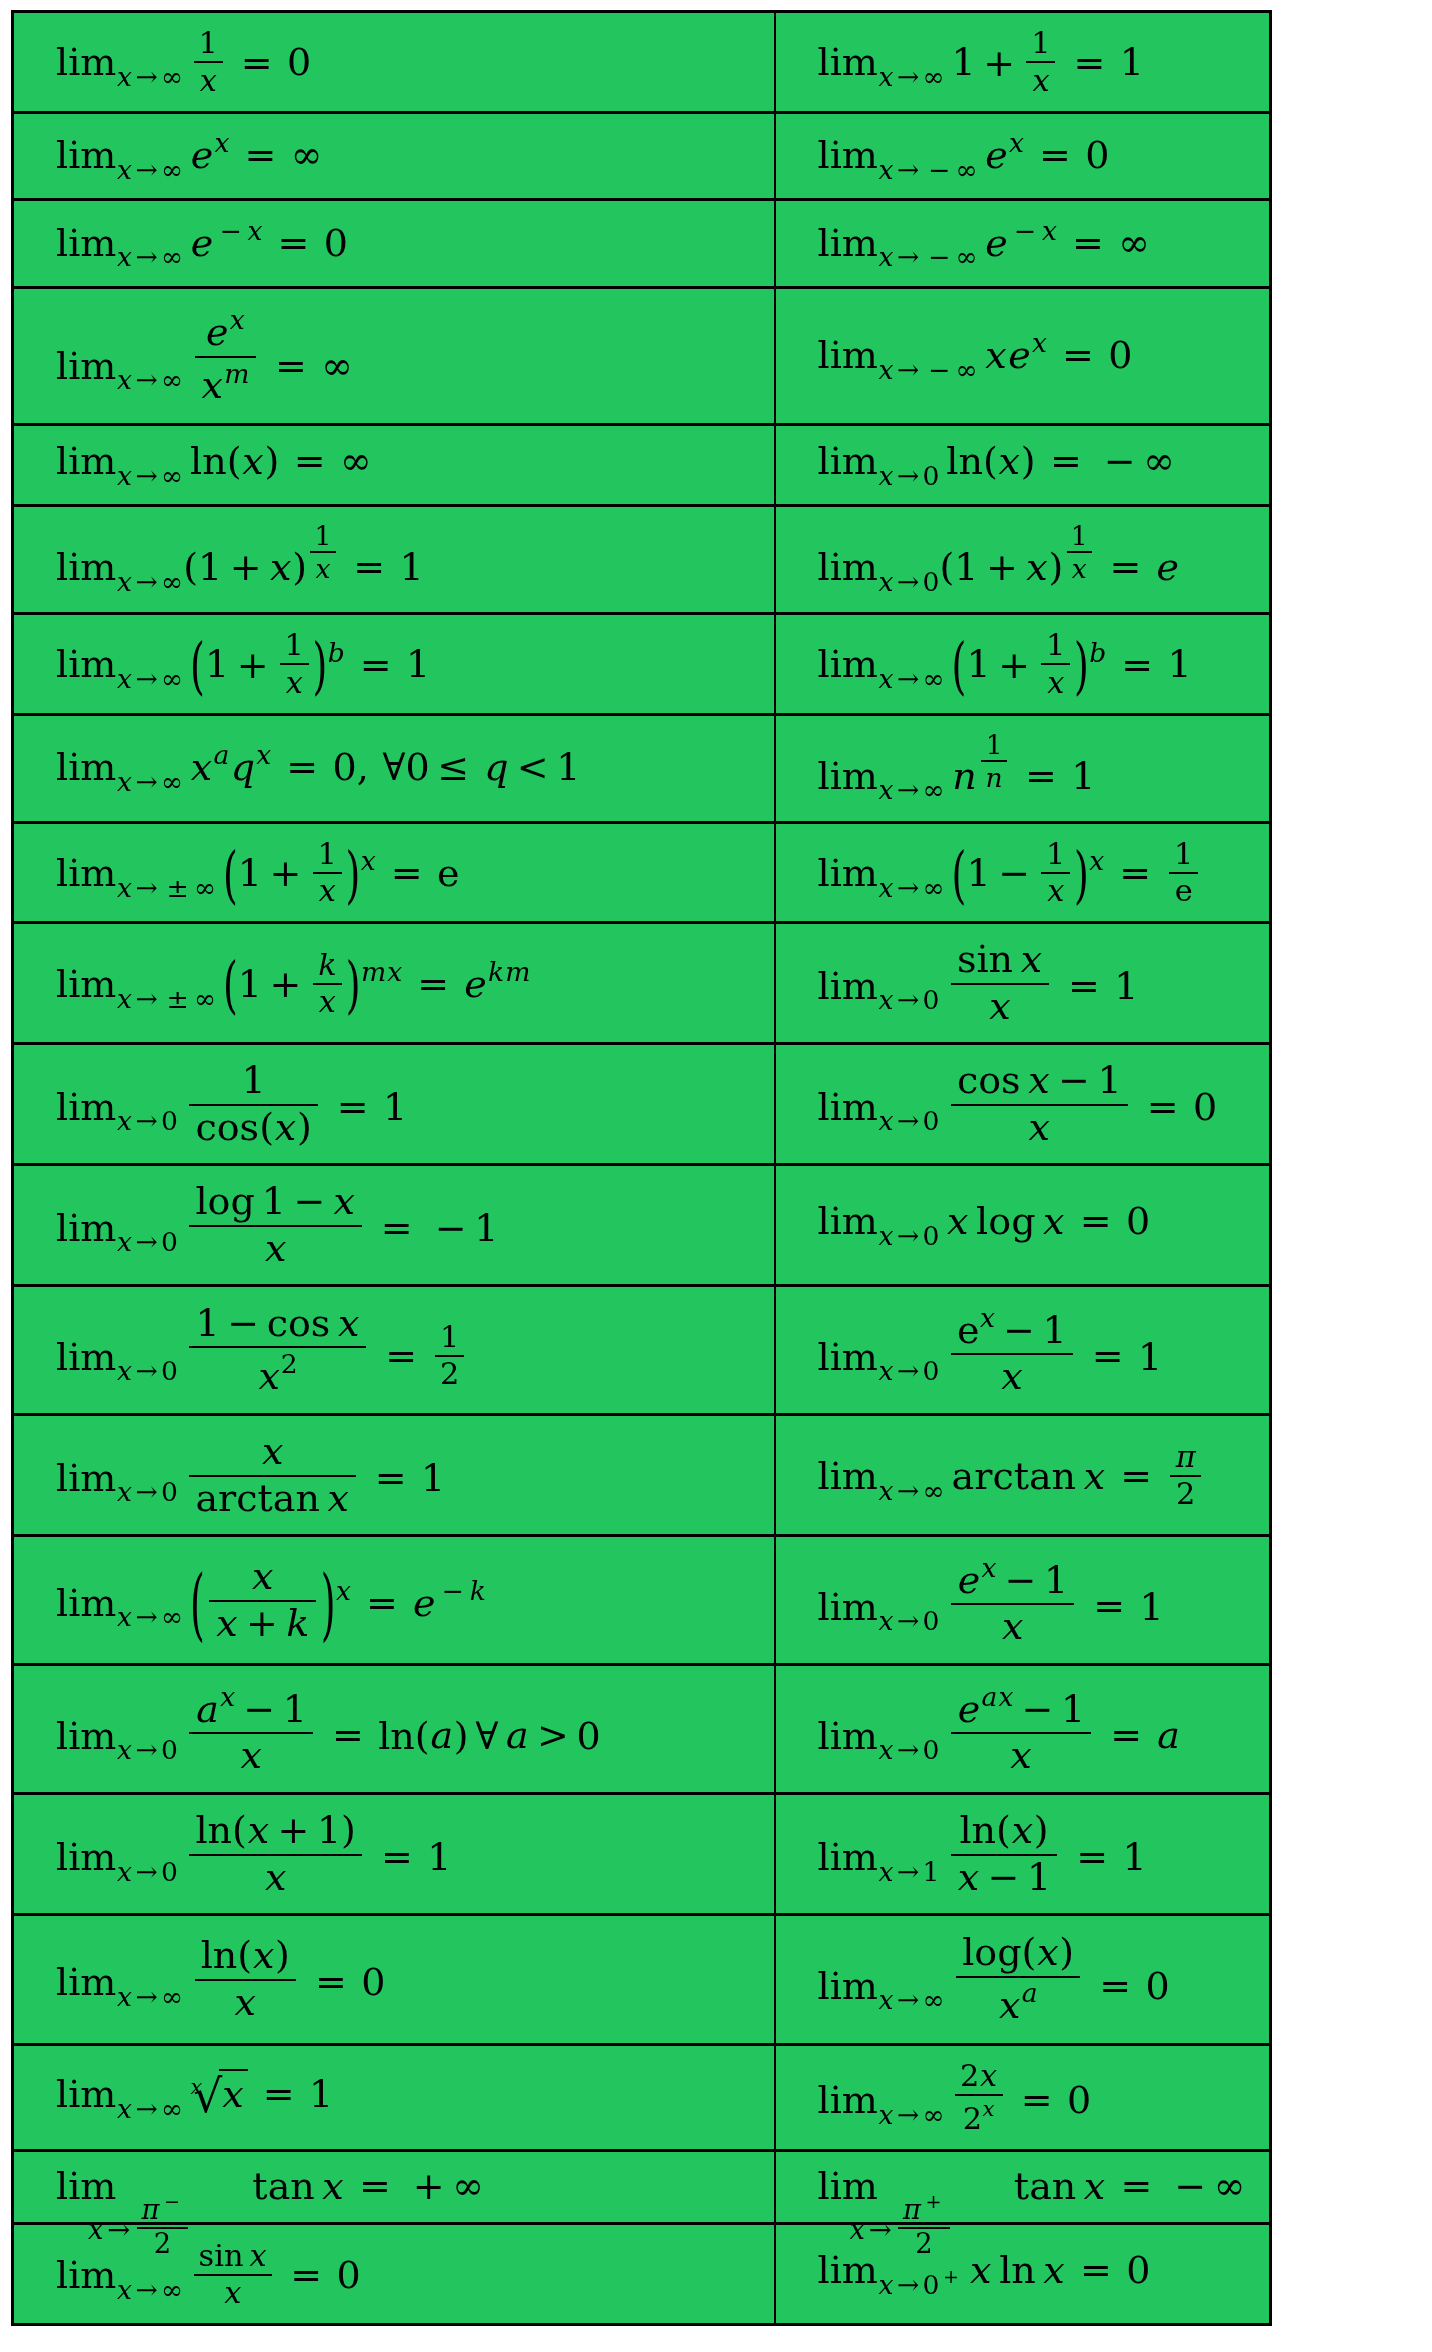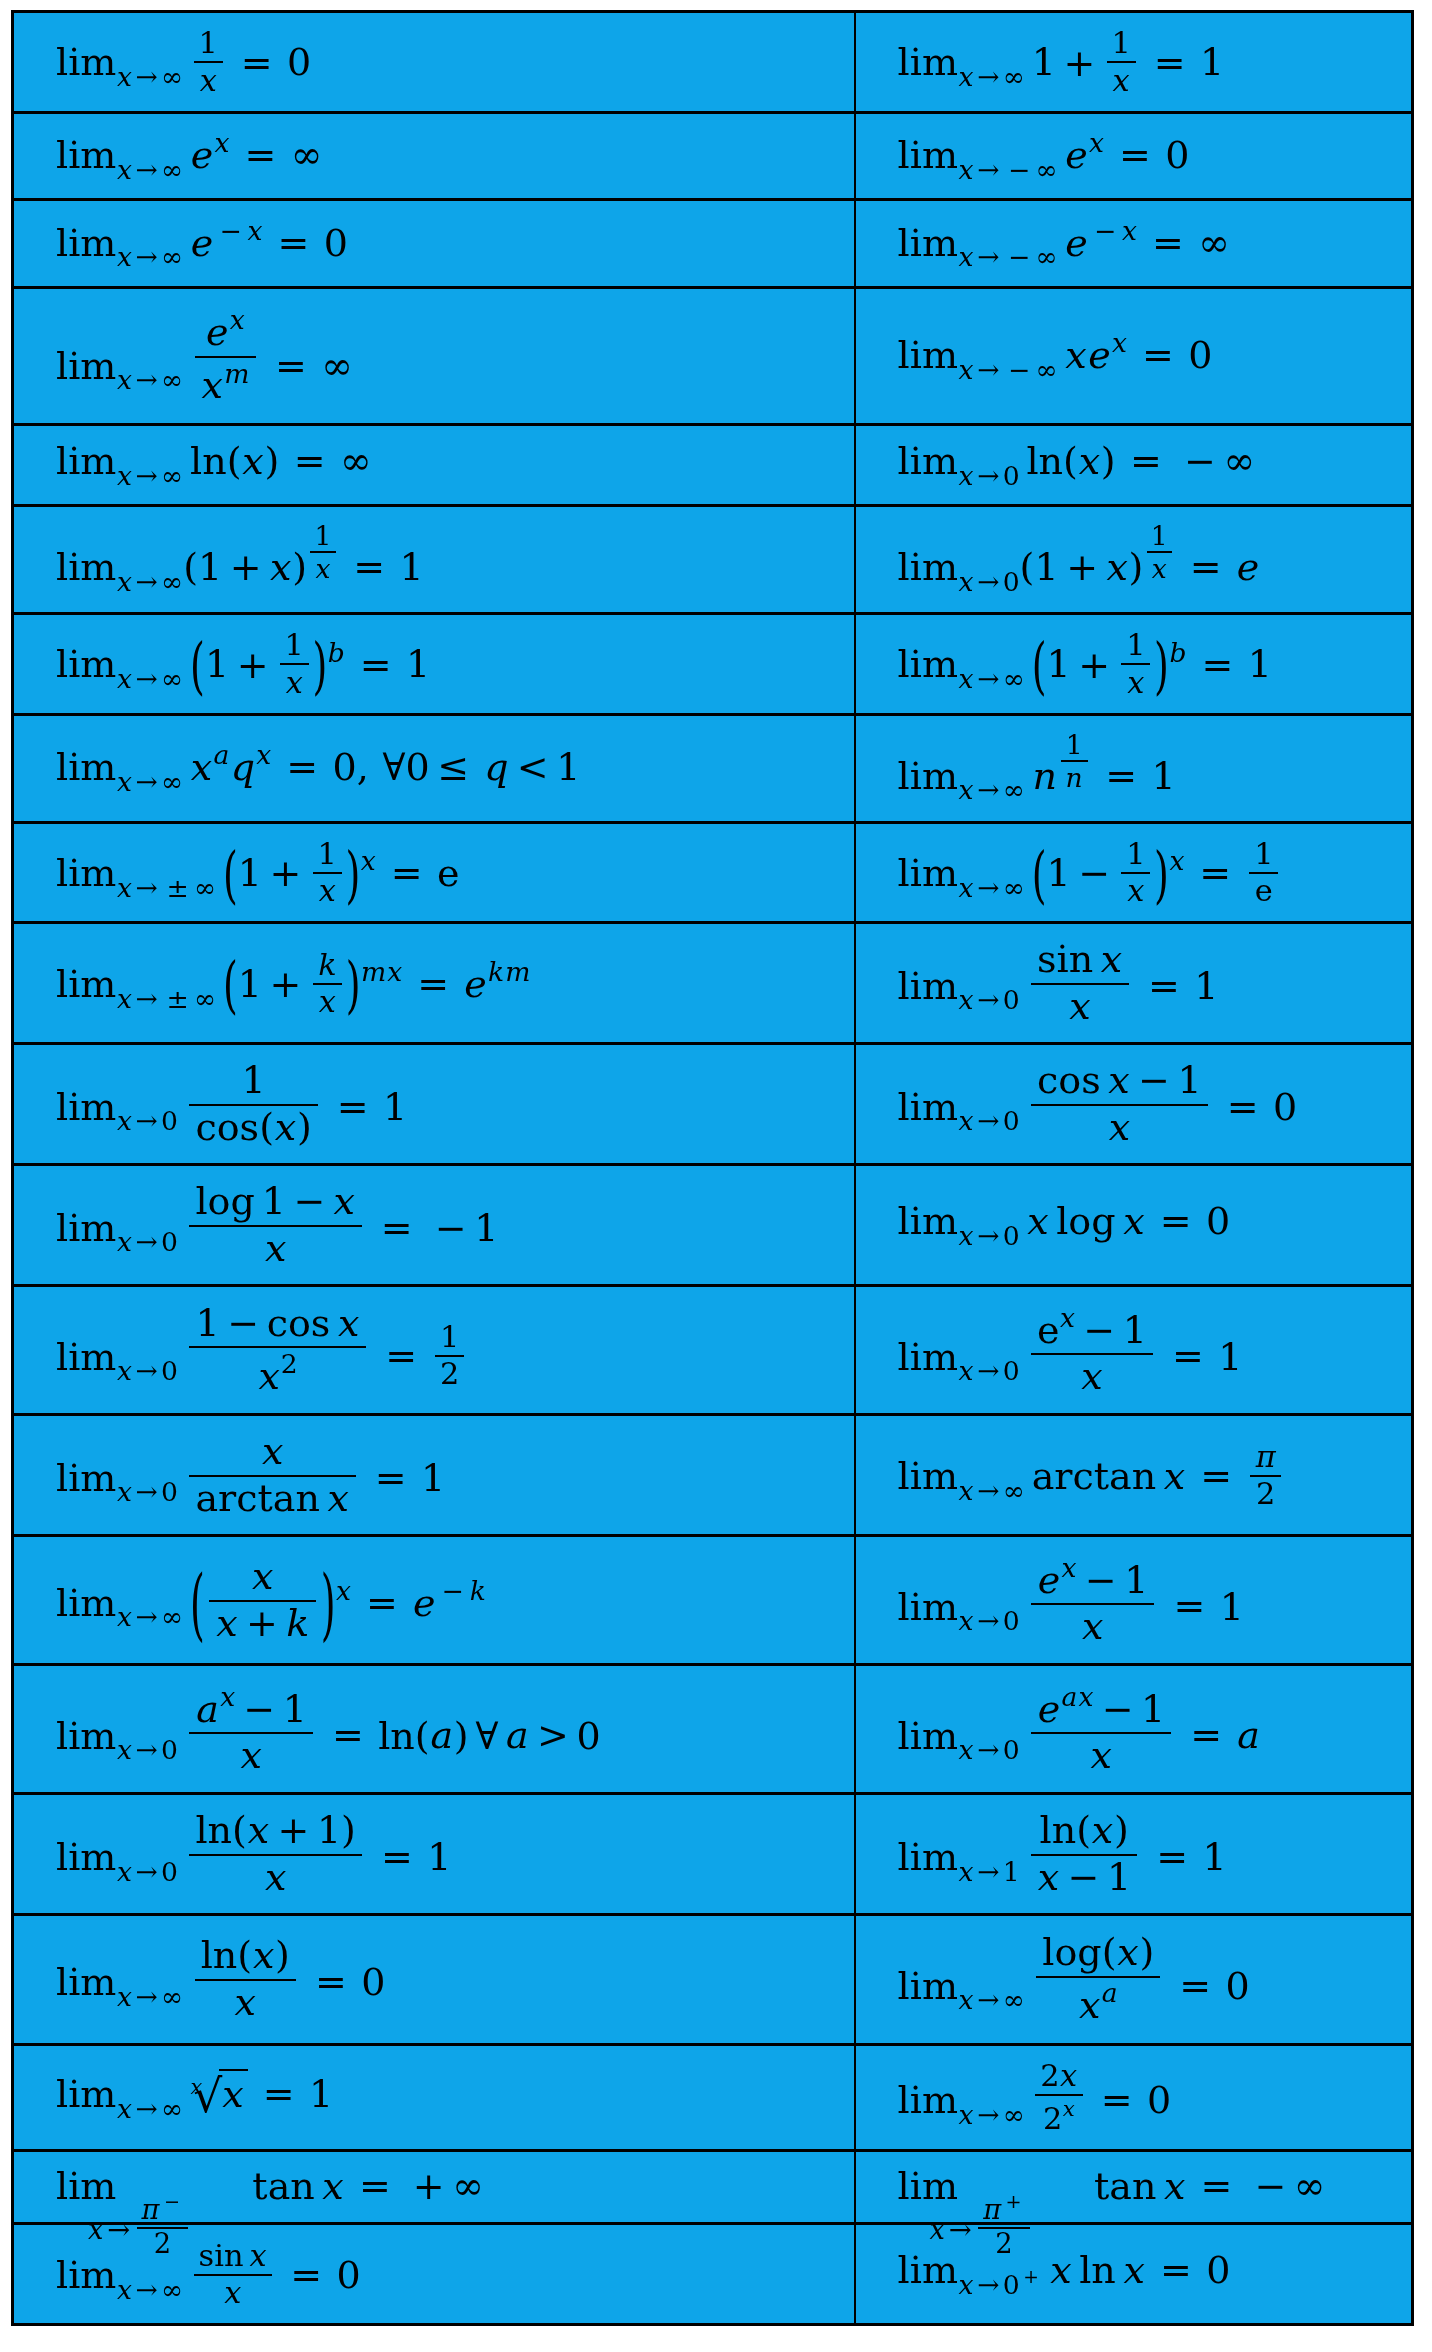--- a/index.html
+++ b/index.html
@@ -1,23 +1,23 @@
 <!DOCTYPE html>
 <html style="--border: #000000;"><head>
 <meta charset="utf-8">
 <style>
   html,body{margin:0;padding:0;background:#ffffff;}
   body{width:1432px;height:2352px;position:relative;font-family:"DejaVu Serif","Liberation Serif",serif;color:#000;}
 
   table.limits{
     border-collapse:collapse;
     table-layout:fixed;
-    width:1403px;height:2316px;
+    width:1261px;height:2316px;
     margin:10px 0 0 11px;
-    background:#0ea5e9;
+    background:#22c55e;
     border:3px solid var(--border,#000);
   }
   td.cell{
     border-top:3px solid var(--border,#000);
     border-bottom:3px solid var(--border,#000);
     border-left:2.5px solid var(--border,#000);
     border-right:2.5px solid var(--border,#000);
     vertical-align:middle;
     padding:6px 8px 6px 42px;
     font-size:38px;

